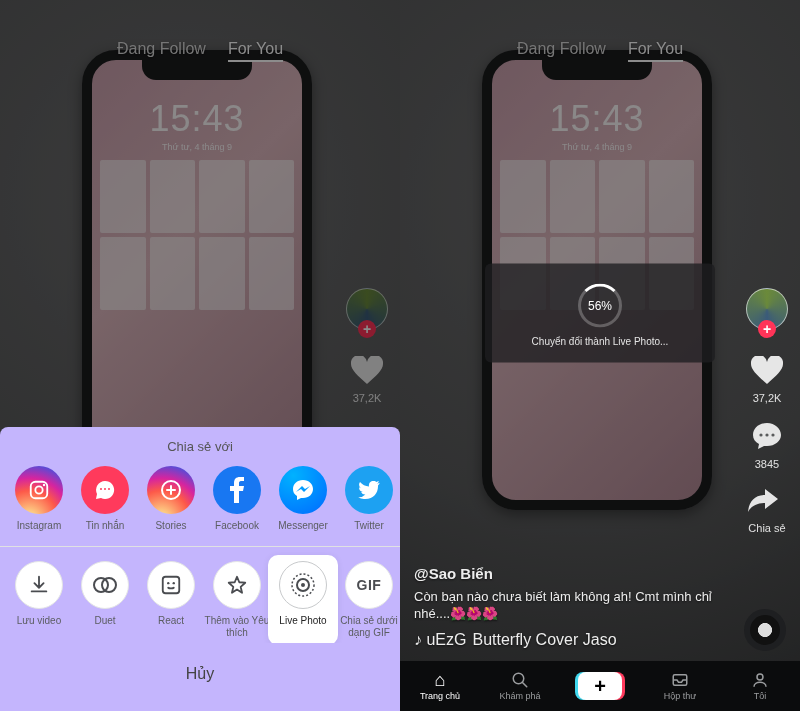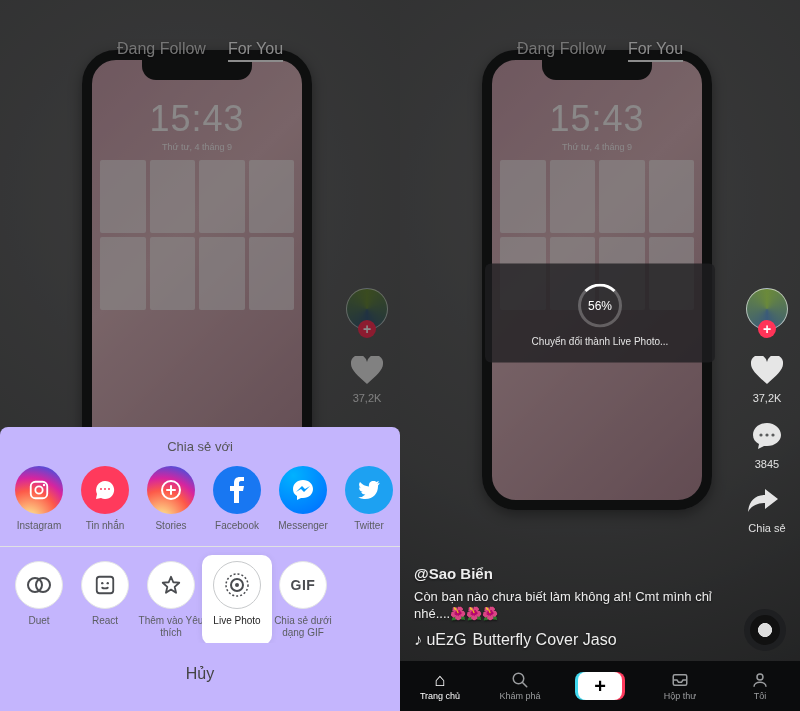--- a/index.html
+++ b/index.html
@@ -257,20 +257,28 @@
                 <path fill="#fff" d="M24 2a10 10 0 0 1-3 1 5 5 0 0 0 2-3 10 10 0 0 1-3 1 5 5 0 0 0-8 5A14 14 0 0 1 2 1a5 5 0 0 0 1 7 5 5 0 0 1-2-1v0a5 5 0 0 0 4 5 5 5 0 0 1-2 0 5 5 0 0 0 5 3A10 10 0 0 1 0 18a14 14 0 0 0 8 2c9 0 14-7 14-14v-1a10 10 0 0 0 2-3z"></path>
               </svg>
           </div>
           <div class="lbl">Twitter</div>
         </div>
       </div>
 
       <div class="row actions">
         <div class="item-action">
           <div class="circle">
+            <svg width="22" height="22" viewBox="0 0 24 24">
+                <path fill="none" stroke="#4a4c50" stroke-width="2" stroke-linecap="round" d="M12 3v12m0 0 5-5m-5 5-5-5M4 19h16"></path>
+              </svg>
+          </div>
+          <div class="lbl">Lưu video</div>
+        </div>
+        <div class="item-action">
+          <div class="circle">
             <svg width="26" height="22" viewBox="0 0 26 22">
                 <circle cx="9" cy="11" r="7" fill="none" stroke="#4a4c50" stroke-width="2"></circle>
                 <circle cx="17" cy="11" r="7" fill="none" stroke="#4a4c50" stroke-width="2"></circle>
               </svg>
           </div>
           <div class="lbl">Duet</div>
         </div>
         <div class="item-action">
           <div class="circle">
             <svg width="22" height="22" viewBox="0 0 24 24">

